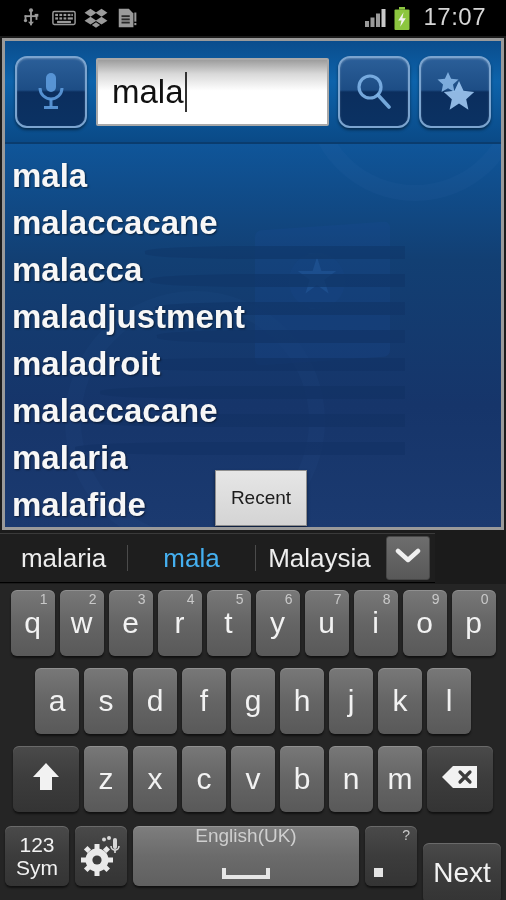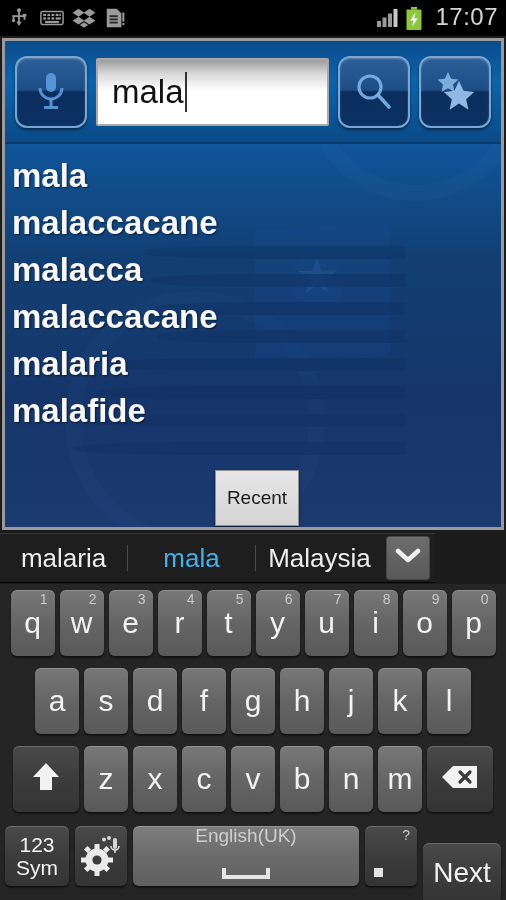--- a/index.html
+++ b/index.html
@@ -7,21 +7,21 @@
     width: 506px; height: 900px;
     background: #000;
     font-family: "Liberation Sans", sans-serif;
     overflow: hidden;
   }
   #screen { position: relative; width: 506px; height: 900px; background:#1b1b1b; }
 
   
   #statusbar {
     position: absolute; left:0; top:0; width:506px; height:36px;
-    background:#000; display:flex; align-items:center; padding:0 8px;
+    background:#000; display:flex; align-items:center; padding:0 20px;
   }
   .st-left { display:flex; align-items:center; gap:10px; flex:1; }
   .st-right { display:flex; align-items:center; gap:7px; }
   .sticon { width:22px; height:22px; display:block; }
   .clock { color:#d6d6d6; font-size:24px; letter-spacing:0.5px; line-height:1; padding-bottom:2px;}
 
   
   #app {
     position:absolute; left:2px; top:38px; width:502px; height:492px;
     border:3px solid #9a9a9a;
@@ -64,21 +64,21 @@
            animation: blink 1.1s steps(1,end) infinite; }
   @keyframes blink { 50% { opacity:0; } }
 
   
   #wordlist { position:absolute; left:0; top:105px; right:0; bottom:0; padding:6px 0 0 7px; }
   .word {
     font-size:33px; font-weight:bold; color:#f7f7f7; line-height:47px;
     text-shadow: 1px 1px 2px rgba(0,0,0,.55); white-space:nowrap;
   }
   #recent-btn {
-    position:absolute; left:210px; top:324px; width:84px; height:56px;
+    position:absolute; left:210px; top:324px; width:92px; height:56px;
     background:linear-gradient(180deg,#e6e6e6 0%,#d4d4d4 100%);
     border:1px solid #8f8f8f; box-shadow:0 2px 3px rgba(0,0,0,.5);
     display:flex; align-items:center; justify-content:center;
     font-size:19px; color:#1c1c1c;
   }
 
   
   #suggest {
     position:absolute; left:0; top:533px; width:435px; height:50px;
     background:#1e1e1e; display:flex; align-items:center;
@@ -265,20 +265,22 @@
           <path d="M15 2l3.1 6.8 7.4.8-5.5 5 1.5 7.3L15 18.2 8.5 21.9 10 14.6 4.5 9.6l7.4-.8z" fill="#8dbceb" opacity=".85"></path>
           <path d="M26 11l4.5 9.8 10.7 1.2-8 7.2 2.2 10.6L26 33.4 16.6 39.8 18.8 29.2l-8-7.2 10.7-1.2z" fill="#9ec8f2" opacity=".9"></path>
         </svg></span>
       </div>
     </div>
 
     <div id="wordlist">
       <div class="word">mala</div>
       <div class="word">malaccacane</div>
       <div class="word">malacca</div>
+      <div class="word">maladjustment</div>
+      <div class="word">maladroit</div>
       <div class="word">malaccacane</div>
       <div class="word">malaria</div>
       <div class="word">malafide</div>
       <div id="recent-btn">Recent</div>
     </div>
   </div>
 
   <div id="suggest">
     <div class="sugg">malaria</div>
     <div class="sdiv"></div>

